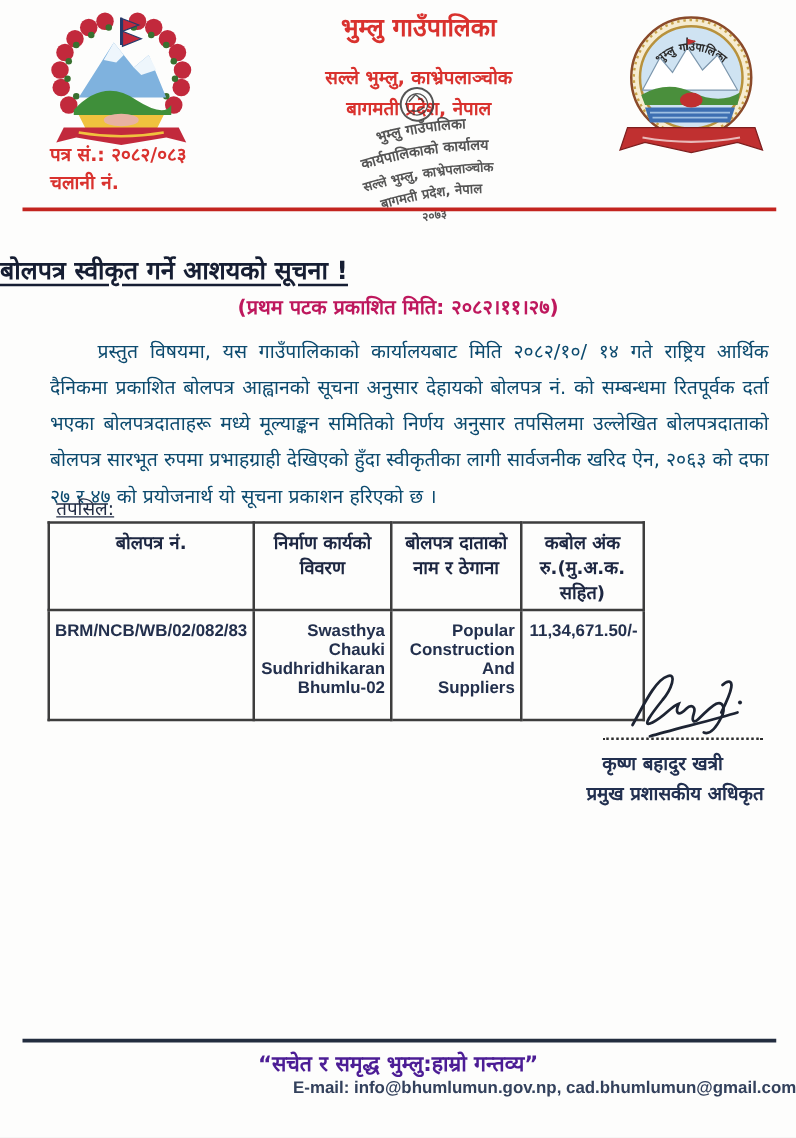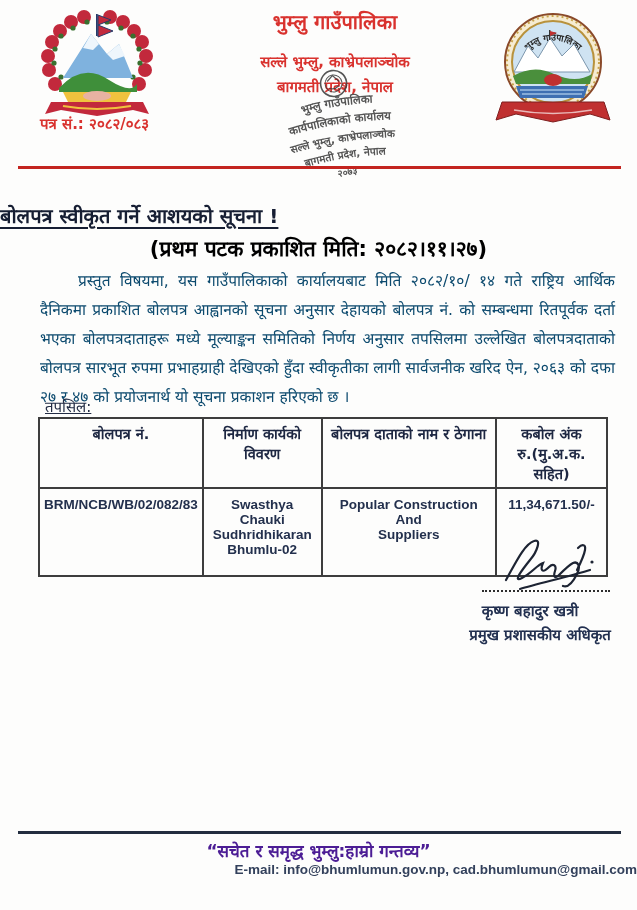--- a/index.html
+++ b/index.html
@@ -26,39 +26,39 @@
   .stamp { position:absolute; left:248px; top:68px; opacity:.88; }
 
   
   .notice-title {
     position:absolute; left:0; right:0; top:202px; text-align:left;
     font-size:20px; font-weight:bold; color:#161e33; text-decoration:underline;
     text-underline-offset:4px;
   }
   .notice-sub {
     position:absolute; left:0; right:0; top:234px; text-align:center;
-    font-size:21px; font-weight:bold; color:#000000;
+    font-size:16px; font-weight:bold; color:#be185d;
   }
   .body-par {
     position:absolute; left:40px; right:22px; top:267px;
     font-size:15.5px; line-height:29px; text-align:justify; text-indent:38px;
     color:#0c4a6e;
   }
   .schedule-label {
     position:absolute; left:45px; top:396px; font-size:15px; font-weight:normal;
     text-decoration:underline; color:#222c44;
   }
 
   
-  table.tender { position:absolute; left:38px; top:417px; width:570px; border-collapse:collapse; }
+  table.tender { position:absolute; left:38px; top:417px; width:478px; border-collapse:collapse; }
   table.tender th, table.tender td {
     border:2px solid #3d3d3d; text-align:center; vertical-align:top; padding:4px 4px;
   }
   table.tender th { font-size:14.5px; font-weight:bold; color:#1d2742; height:46px; }
-  table.tender td { font-size:13.5px; height:88px; padding-top:8px; color:#23304d; font-weight:600; }
+  table.tender td { font-size:13.5px; height:88px; padding-top:8px; color:#23304d; font-weight:600;text-align:right; }
   .preline { white-space:pre-line; }
   .c1{width:152px}.c2{width:120px}.c3{width:185px}.c4{width:113px}
 
   
   .sig-draw { position:absolute; left:492px; top:536px; }
   .sig-dots { position:absolute; left:482px; top:576px; width:128px; height:16px; border-bottom:2.5px dotted #2e2e2e; }
   .sig-name { position:absolute; left:440px; width:180px; top:600px; text-align:center; font-size:15px; font-weight:bold; color:#223050; }
   .sig-desig{ position:absolute; left:440px; width:200px; top:624px; text-align:center; font-size:15px; font-weight:bold; color:#223050; }
 
   
@@ -183,20 +183,21 @@
         <text font-size="10.5" font-weight="bold" class="dev">
           <textPath href="#st4" startOffset="50%" text-anchor="middle">बागमती प्रदेश, नेपाल</textPath>
         </text>
         <text x="92" y="108" font-size="9.5" font-weight="bold" text-anchor="middle" class="dev">२०७३</text>
       </g>
     </svg>
   </div>
 
   <div class="refs dev">
     <div>पत्र सं.: २०८२/०८३</div>
+    <div>चलानी नं.</div>
   </div>
 
   <div class="red-rule"></div>
 
   <div class="notice-title dev">बोलपत्र स्वीकृत गर्ने आशयको सूचना !</div>
   <div class="notice-sub dev">(प्रथम पटक प्रकाशित मिति: २०८२।११।२७)</div>
 
   <div class="body-par dev">प्रस्तुत विषयमा, यस गाउँपालिकाको कार्यालयबाट मिति २०८२/१०/ १४ गते राष्ट्रिय आर्थिक दैनिकमा प्रकाशित बोलपत्र आह्वानको सूचना अनुसार देहायको बोलपत्र नं. को सम्बन्धमा रितपूर्वक दर्ता भएका बोलपत्रदाताहरू मध्ये मूल्याङ्कन समितिको निर्णय अनुसार तपसिलमा उल्लेखित बोलपत्रदाताको बोलपत्र सारभूत रुपमा प्रभाहग्राही देखिएको हुँदा स्वीकृतीका लागी सार्वजनीक खरिद ऐन, २०६३ को दफा २७ र ४७ को प्रयोजनार्थ यो सूचना प्रकाशन हरिएको छ ।</div>
 
   <div class="schedule-label dev">तपसिल:</div>

